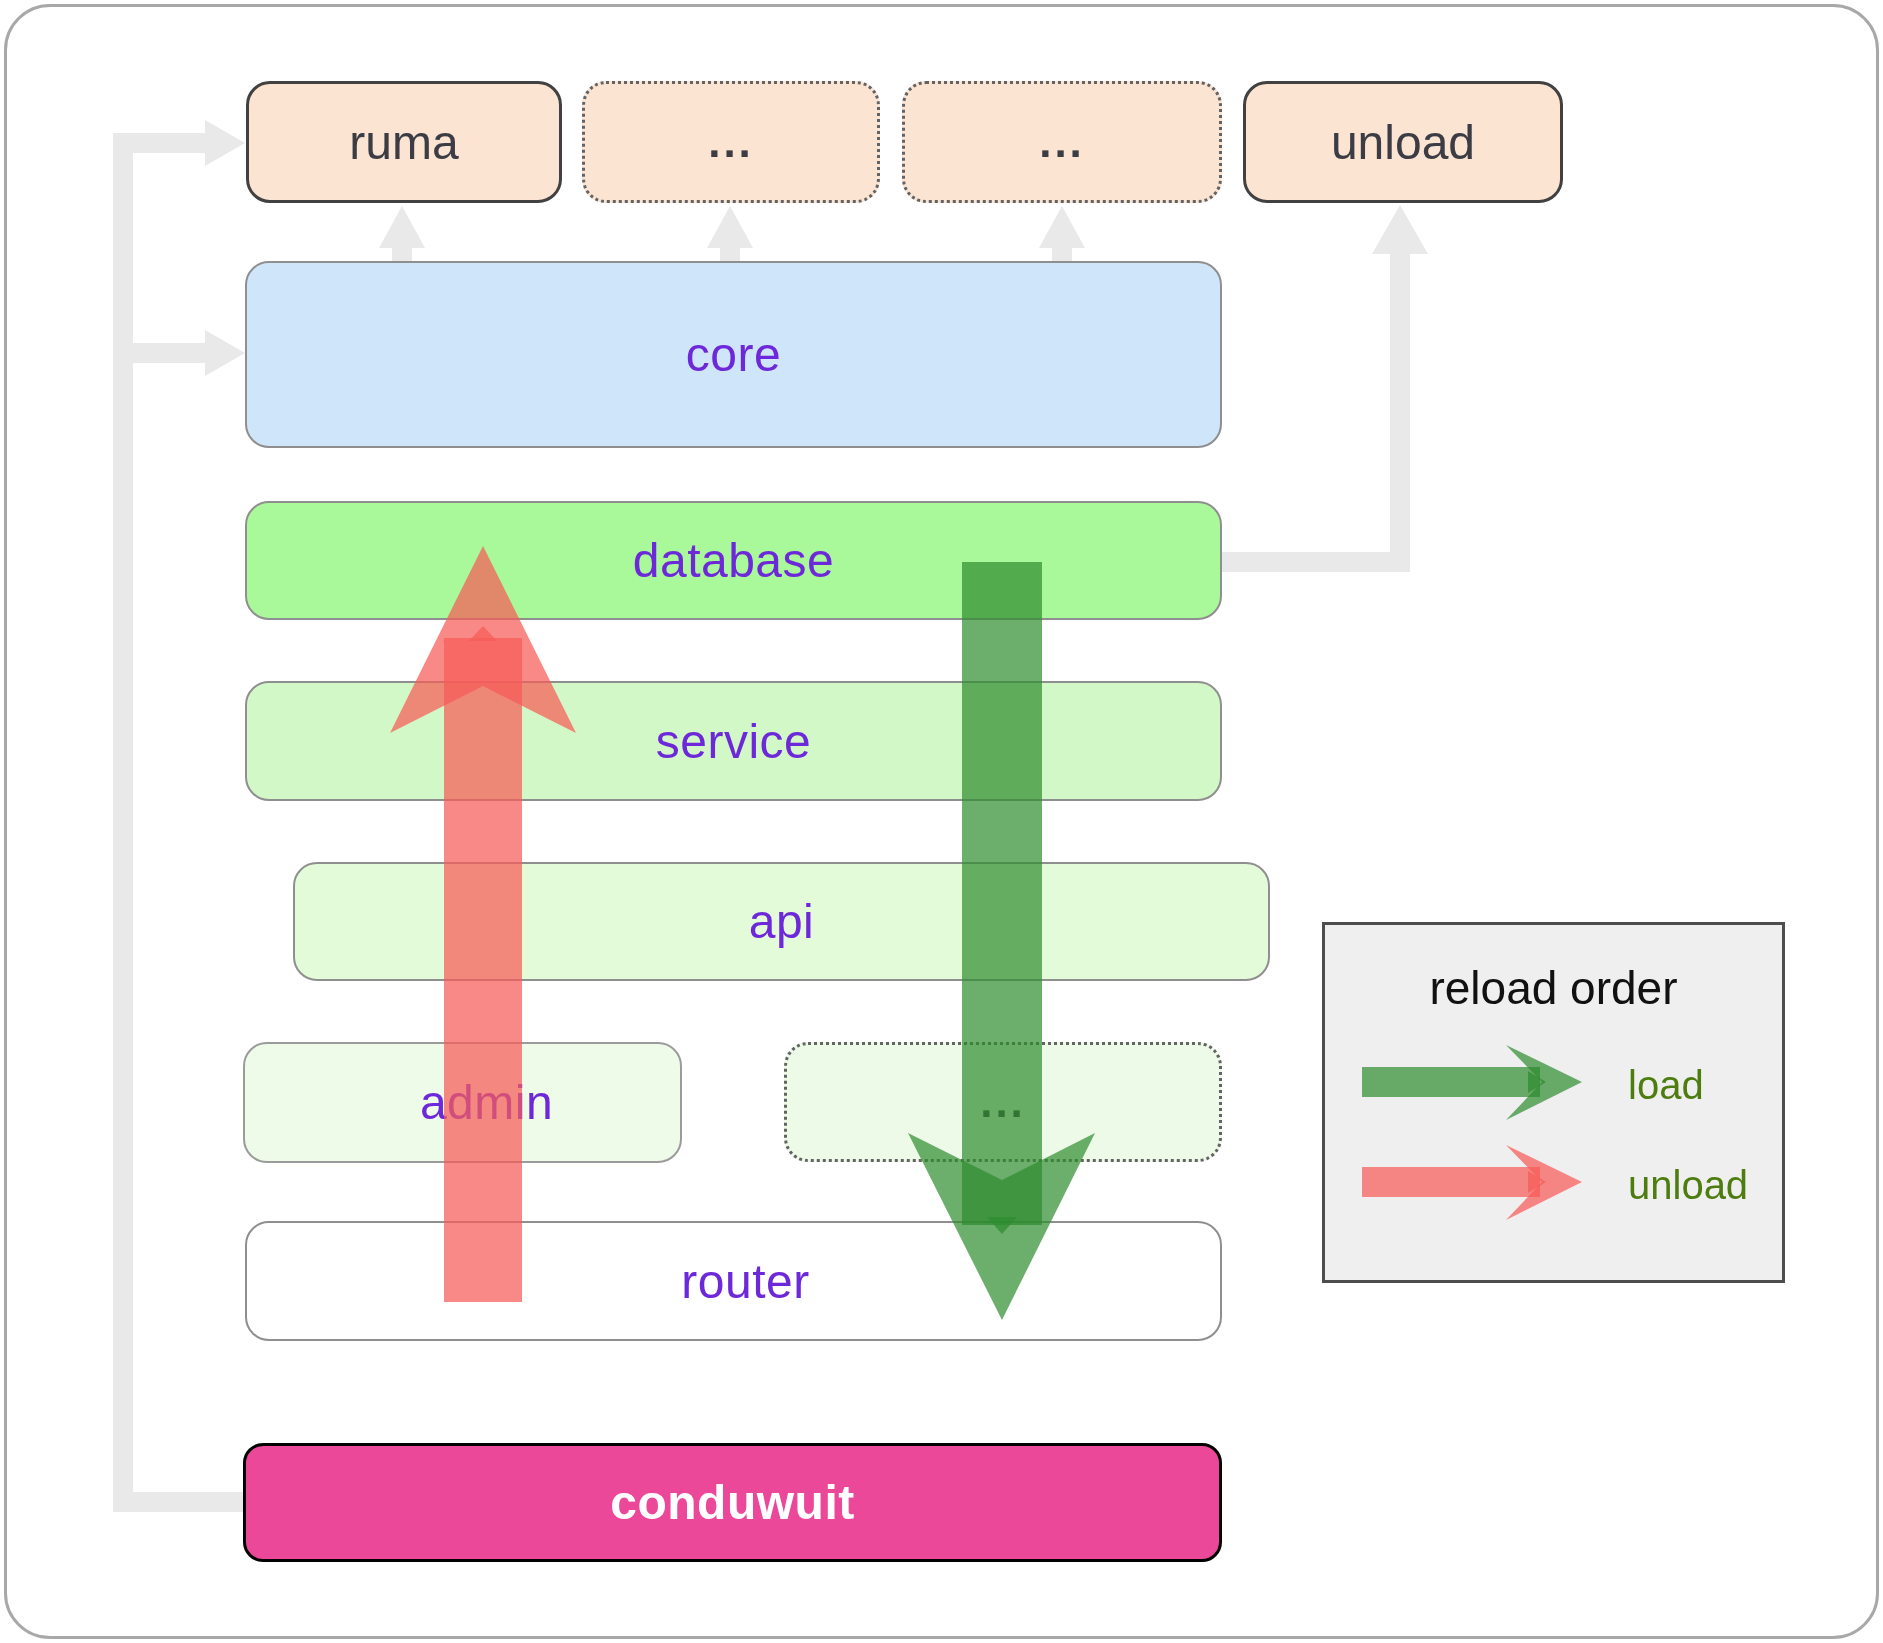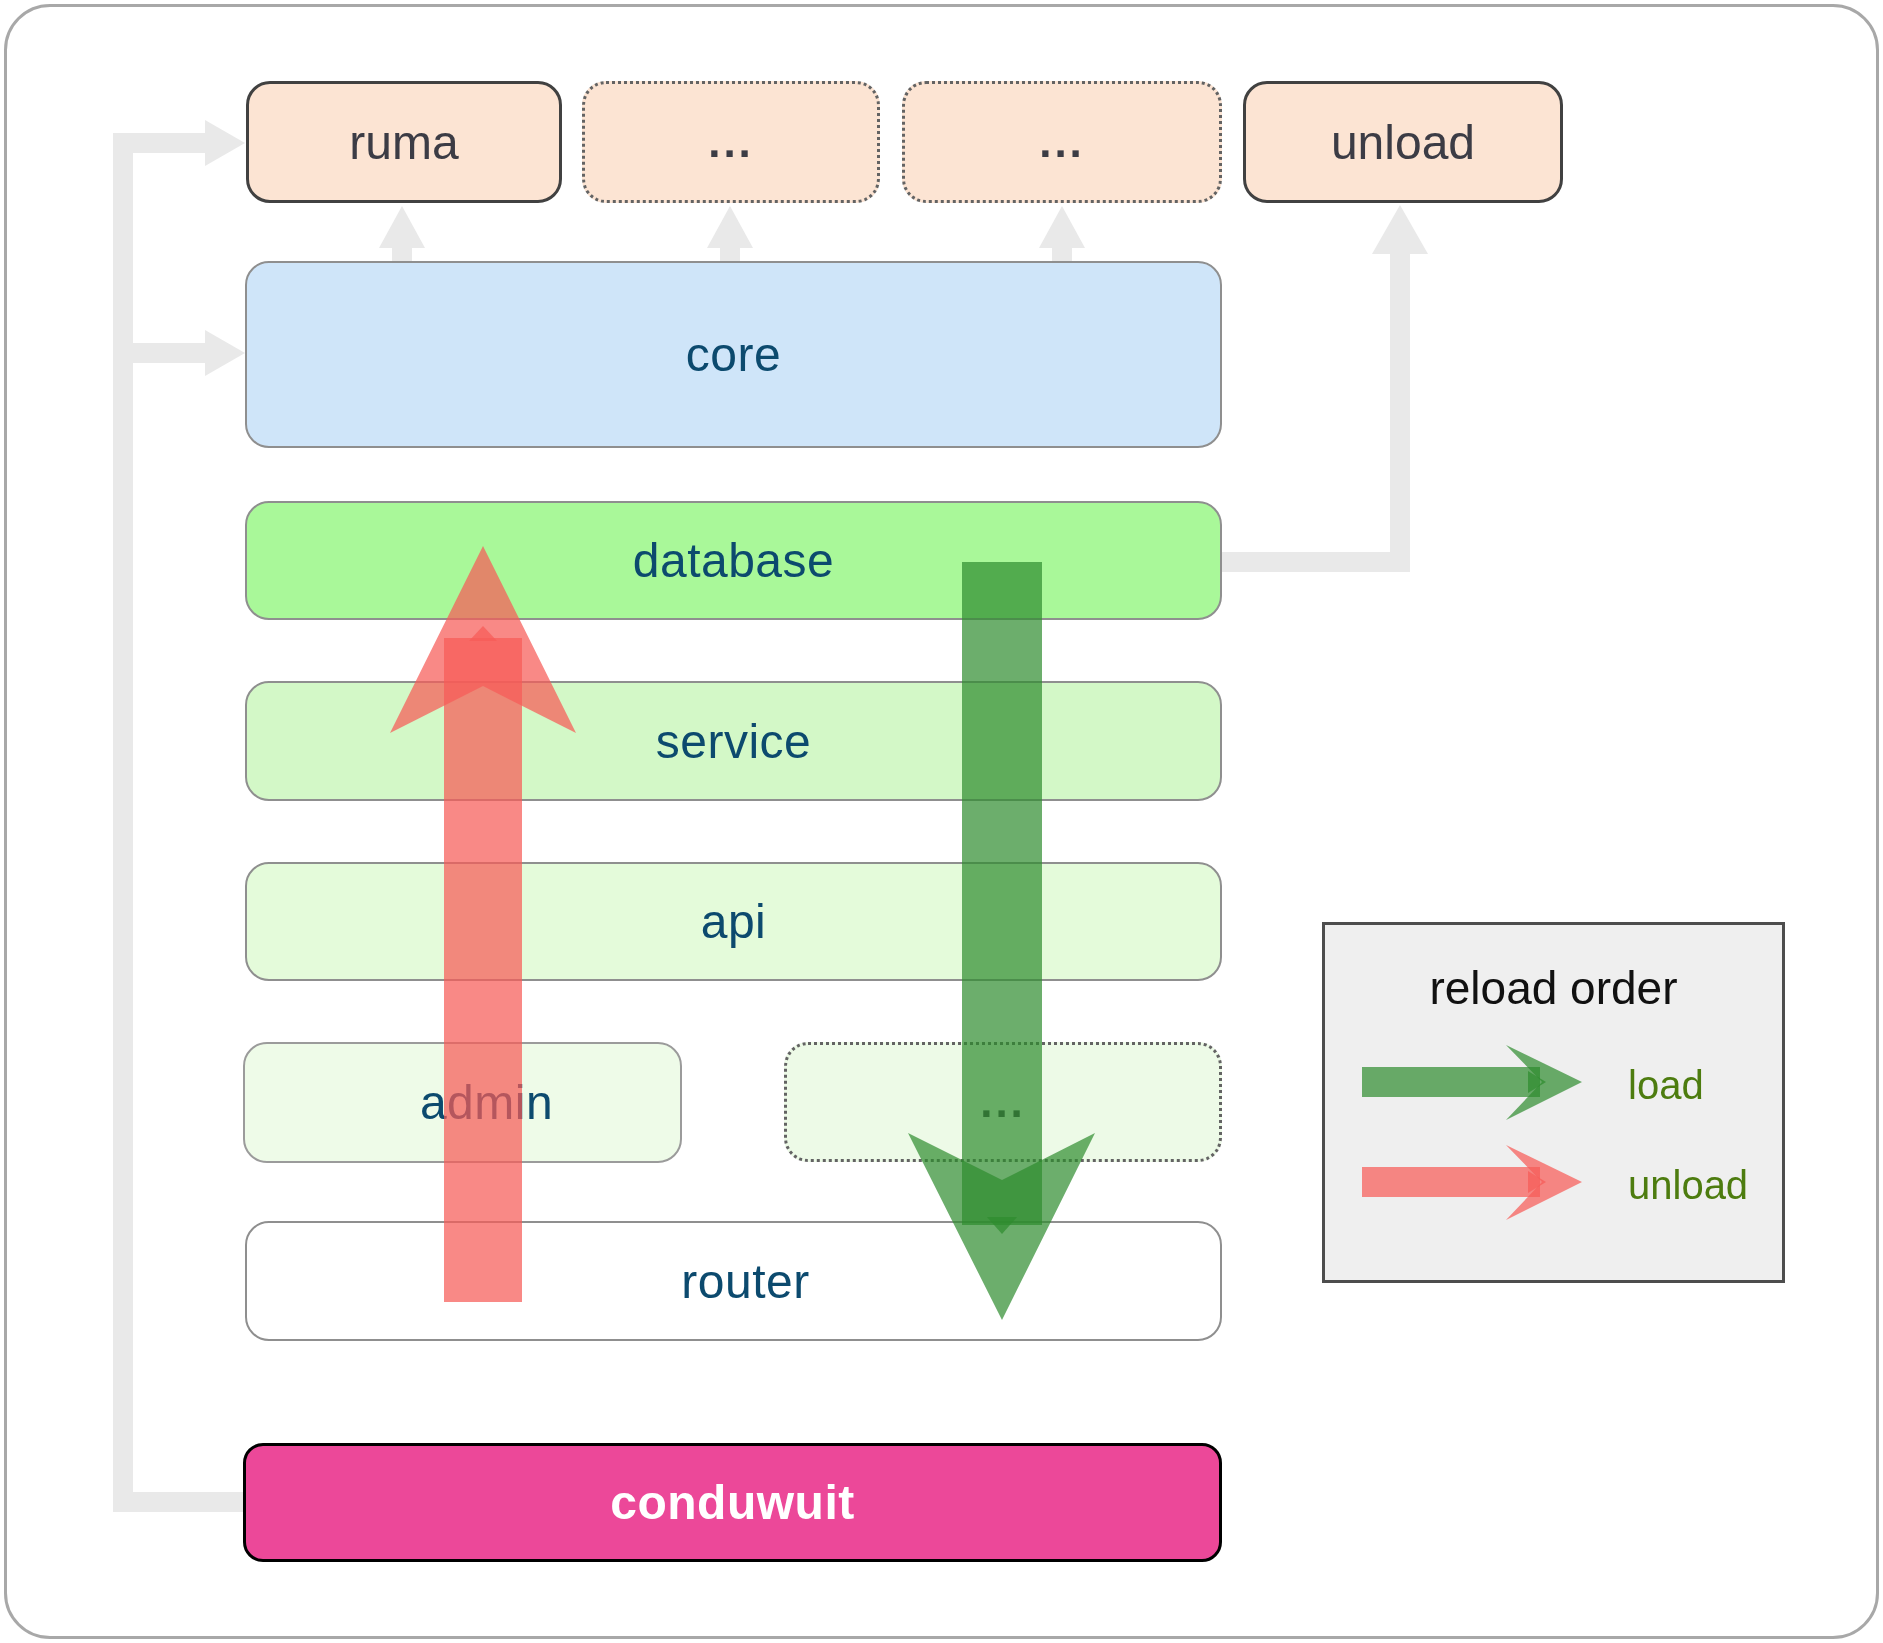--- a/index.html
+++ b/index.html
@@ -12,21 +12,21 @@
     border:3px solid #a8a8a8;border-radius:46px;z-index:5;pointer-events:none;
   }
   svg.layer{position:absolute;left:0;top:0;pointer-events:none;}
   #connectors{z-index:10;}
   #arrows{z-index:30;}
   .node{
     position:absolute;box-sizing:border-box;z-index:20;
     display:flex;align-items:center;justify-content:center;
     border-radius:24px;
   }
-  .lbl{font-size:48px;color:#0c4a6e;letter-spacing:0.5px;}
+  .lbl{font-size:48px;color:#6d28d9;letter-spacing:0.5px;}
   .lbl-top{font-size:48px;color:#3c3c45;}
   .dots{font-size:44px;font-weight:700;color:#3c3c45;letter-spacing:3px;}
   .solid-dark{border:3px solid #414141;}
   .dotted{border:3px dotted #636363;}
   .mid-border{border:2px solid #8f8f8f;}
   .thin-border{border:2px solid #9b9b9b;}
   
   .n-ruma   {left:246px;top:81px;width:316px;height:122px;}
   .n-dep1   {left:582px;top:81px;width:298px;height:122px;}
   .n-dep2   {left:902px;top:81px;width:320px;height:122px;}
@@ -108,21 +108,21 @@
 
   <div class="node n-core mid-border" style="background-color: rgb(207, 229, 249);">
     <span class="lbl">core</span>
   </div>
   <div class="node n-database mid-border" style="background-color: rgb(169, 248, 153);">
     <span class="lbl">database</span>
   </div>
   <div class="node n-service mid-border" style="background-color: rgb(211, 248, 199);">
     <span class="lbl">service</span>
   </div>
-  <div class="node n-api mid-border" style="background-color: rgb(228, 251, 218);">
+  <div class="node n-api mid-border" style="background-color: rgb(228, 251, 218); margin-left: 48px;">
     <span class="lbl">api</span>
   </div>
   <div class="node n-admin thin-border" style="background-color: rgb(238, 251, 232); padding-left: 48px;">
     <span class="lbl">admin</span>
   </div>
   <div class="node n-more dotted" style="background-color: rgb(237, 250, 231);">
     <span class="dots">...</span>
   </div>
   <div class="node n-router mid-border" style="background-color: rgb(255, 255, 255); padding-left: 24px;">
     <span class="lbl">router</span>

